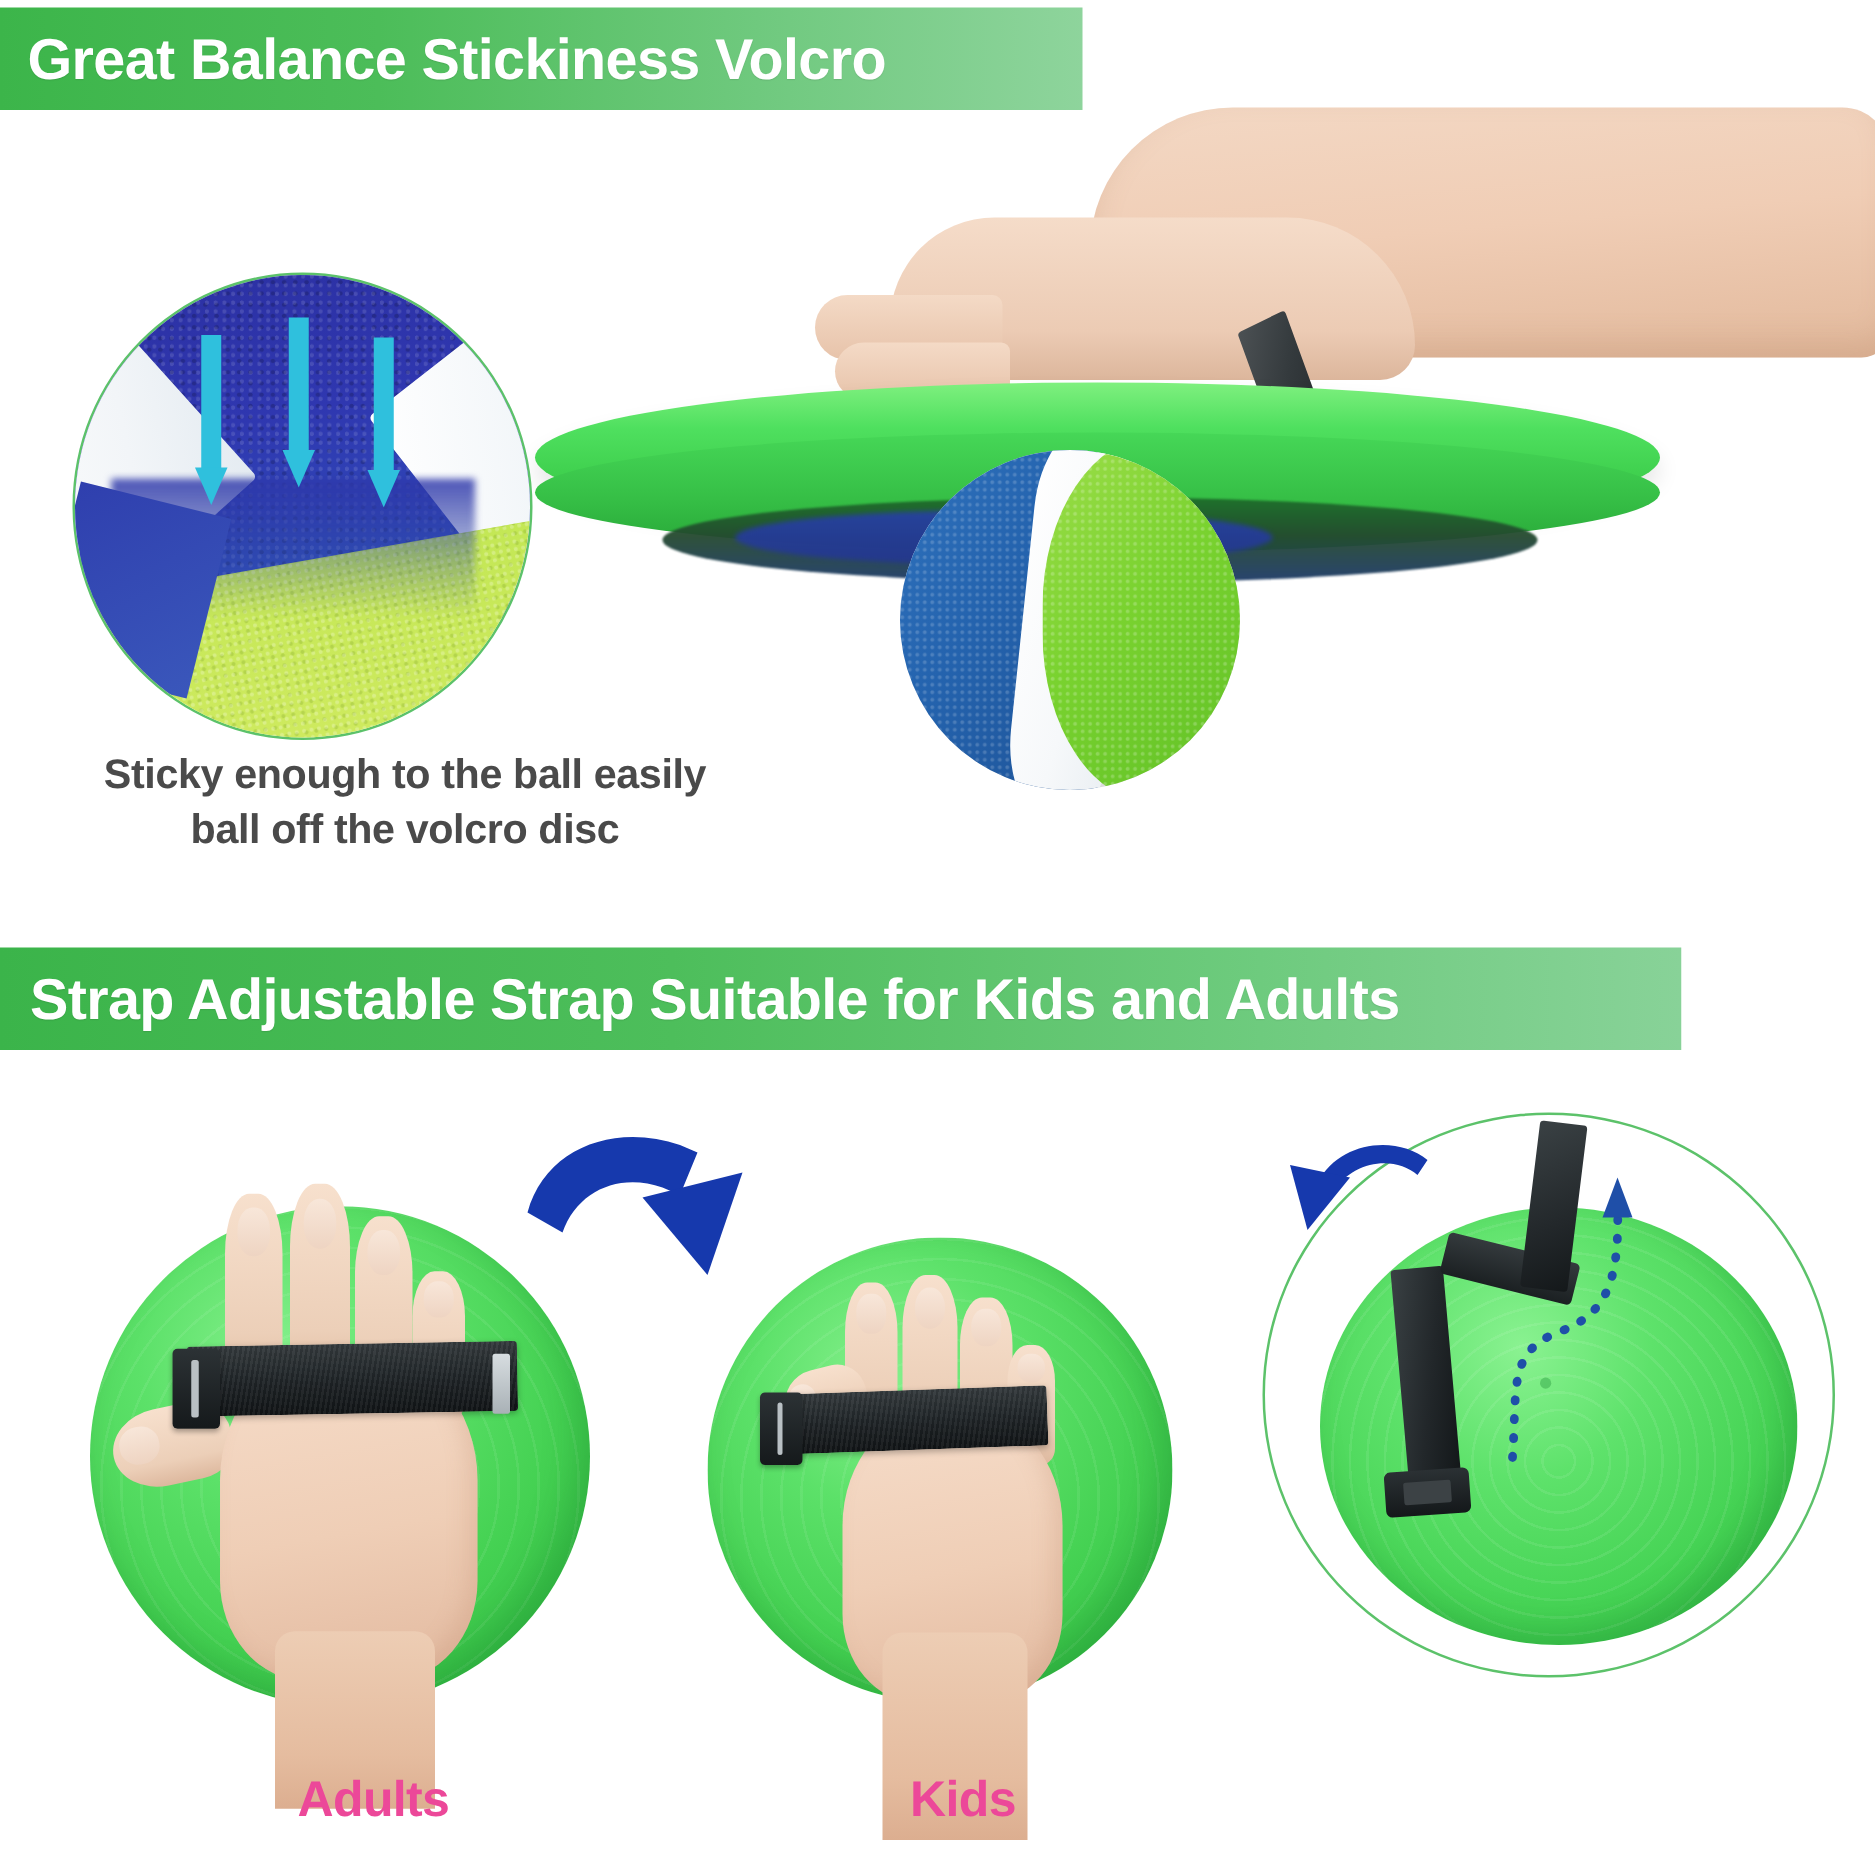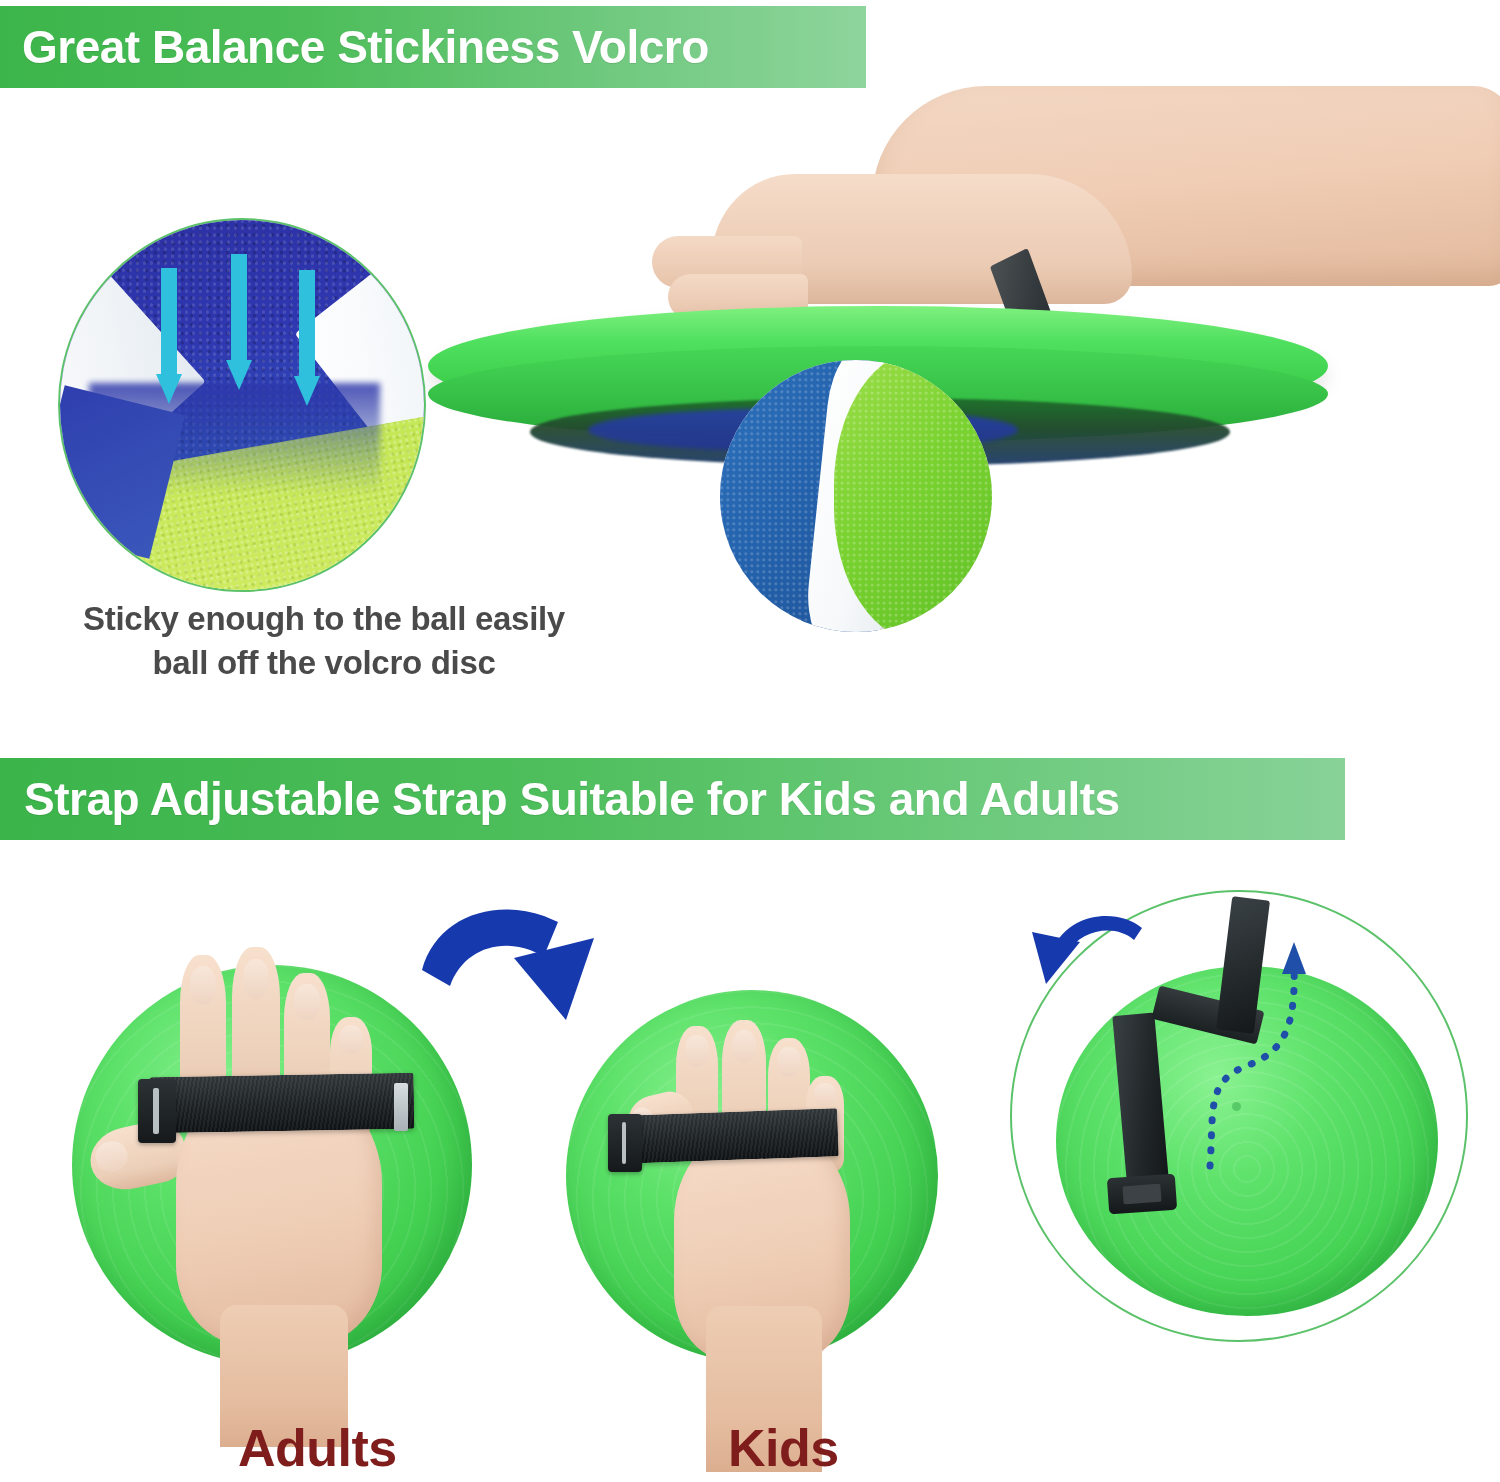--- a/index.html
+++ b/index.html
@@ -260,23 +260,23 @@
     left: 40%; top: 14%; width: 14%; height: 72%;
     background: #b9c0c4; border-radius: 2px;
   }
   .strap-tip {
     position: absolute;
     background: linear-gradient(180deg, #d7dde0 0%, #a9b1b6 100%);
     border-radius: 2px;
   }
   .person-label {
     position: absolute;
-    color: #7f1d1d;
+    color: #ec4899;
     font-weight: bold;
-    font-size: 52px;
+    font-size: 40px;
     letter-spacing: -0.5px;
     text-align: center;
   }
 
   
   #flow-arrow { position: absolute; left: 418px; top: 896px; width: 210px; height: 130px; }
 
   
   #panel-strap {
     position: absolute; left: 1002px; top: 880px;

